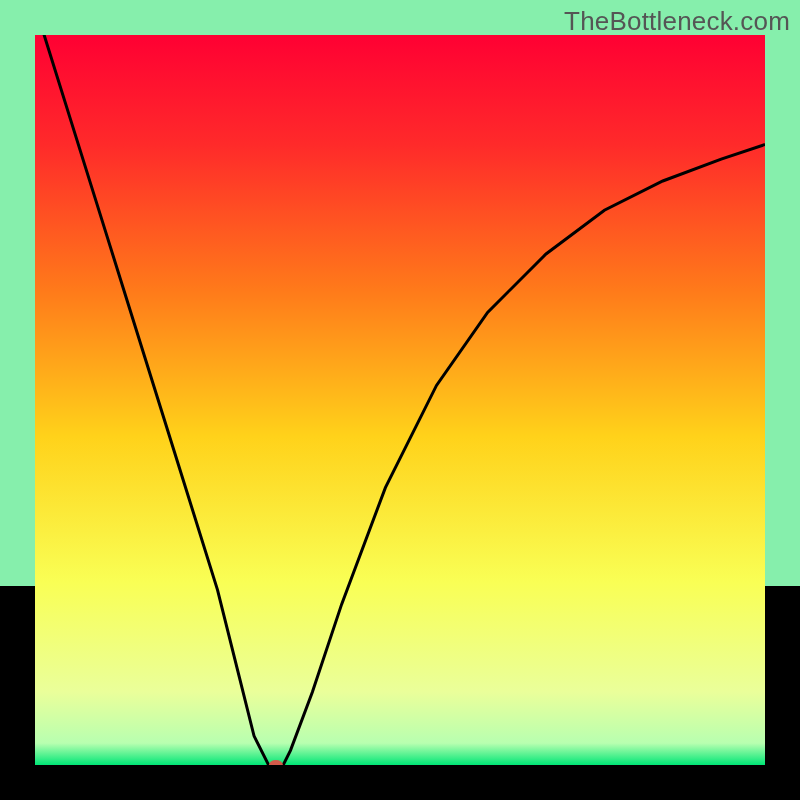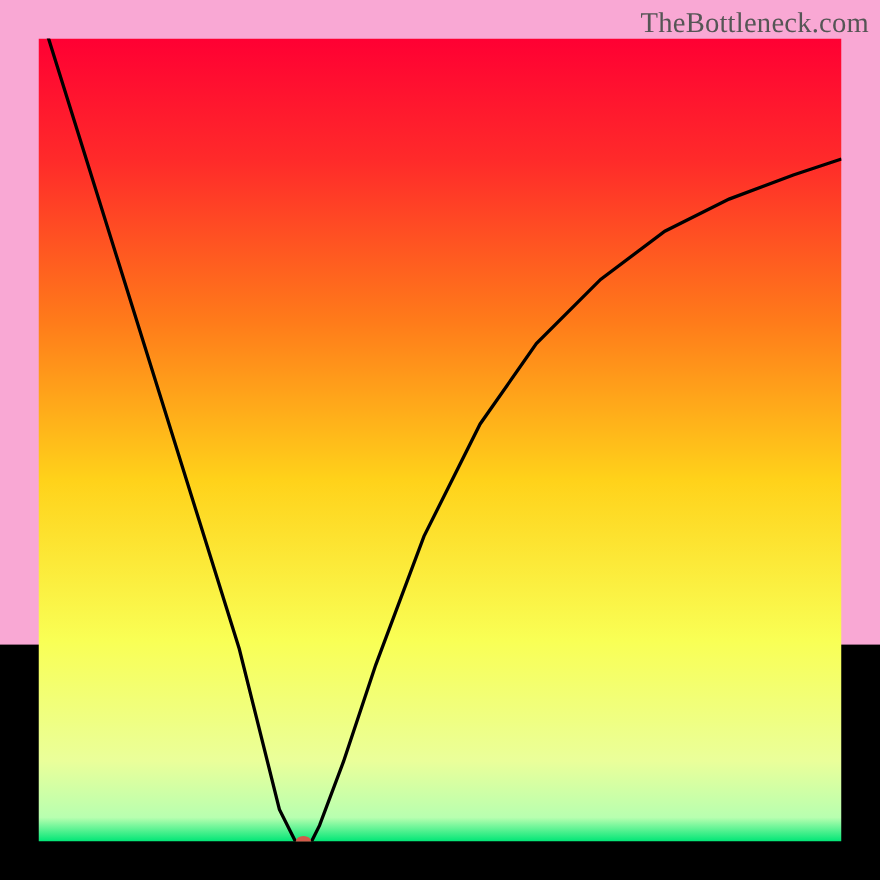--- a/index.html
+++ b/index.html
@@ -8,22 +8,21 @@
     width: 800px;
     height: 800px;
     background: #000;
     font-family: Arial, Helvetica, sans-serif;
     overflow: hidden;
   }
   .chart-wrap {
     position: relative;
     width: 800px;
     height: 586px;
-    background: #f9a8d4;
-    font-family: Liberation Serif, serif;
+    background: #86efac;
   }
   .plot-area {
     position: absolute;
     left: 35px;
     top: 35px;
     width: 730px;
     height: 730px;
   }
   .watermark {
     position: absolute;

